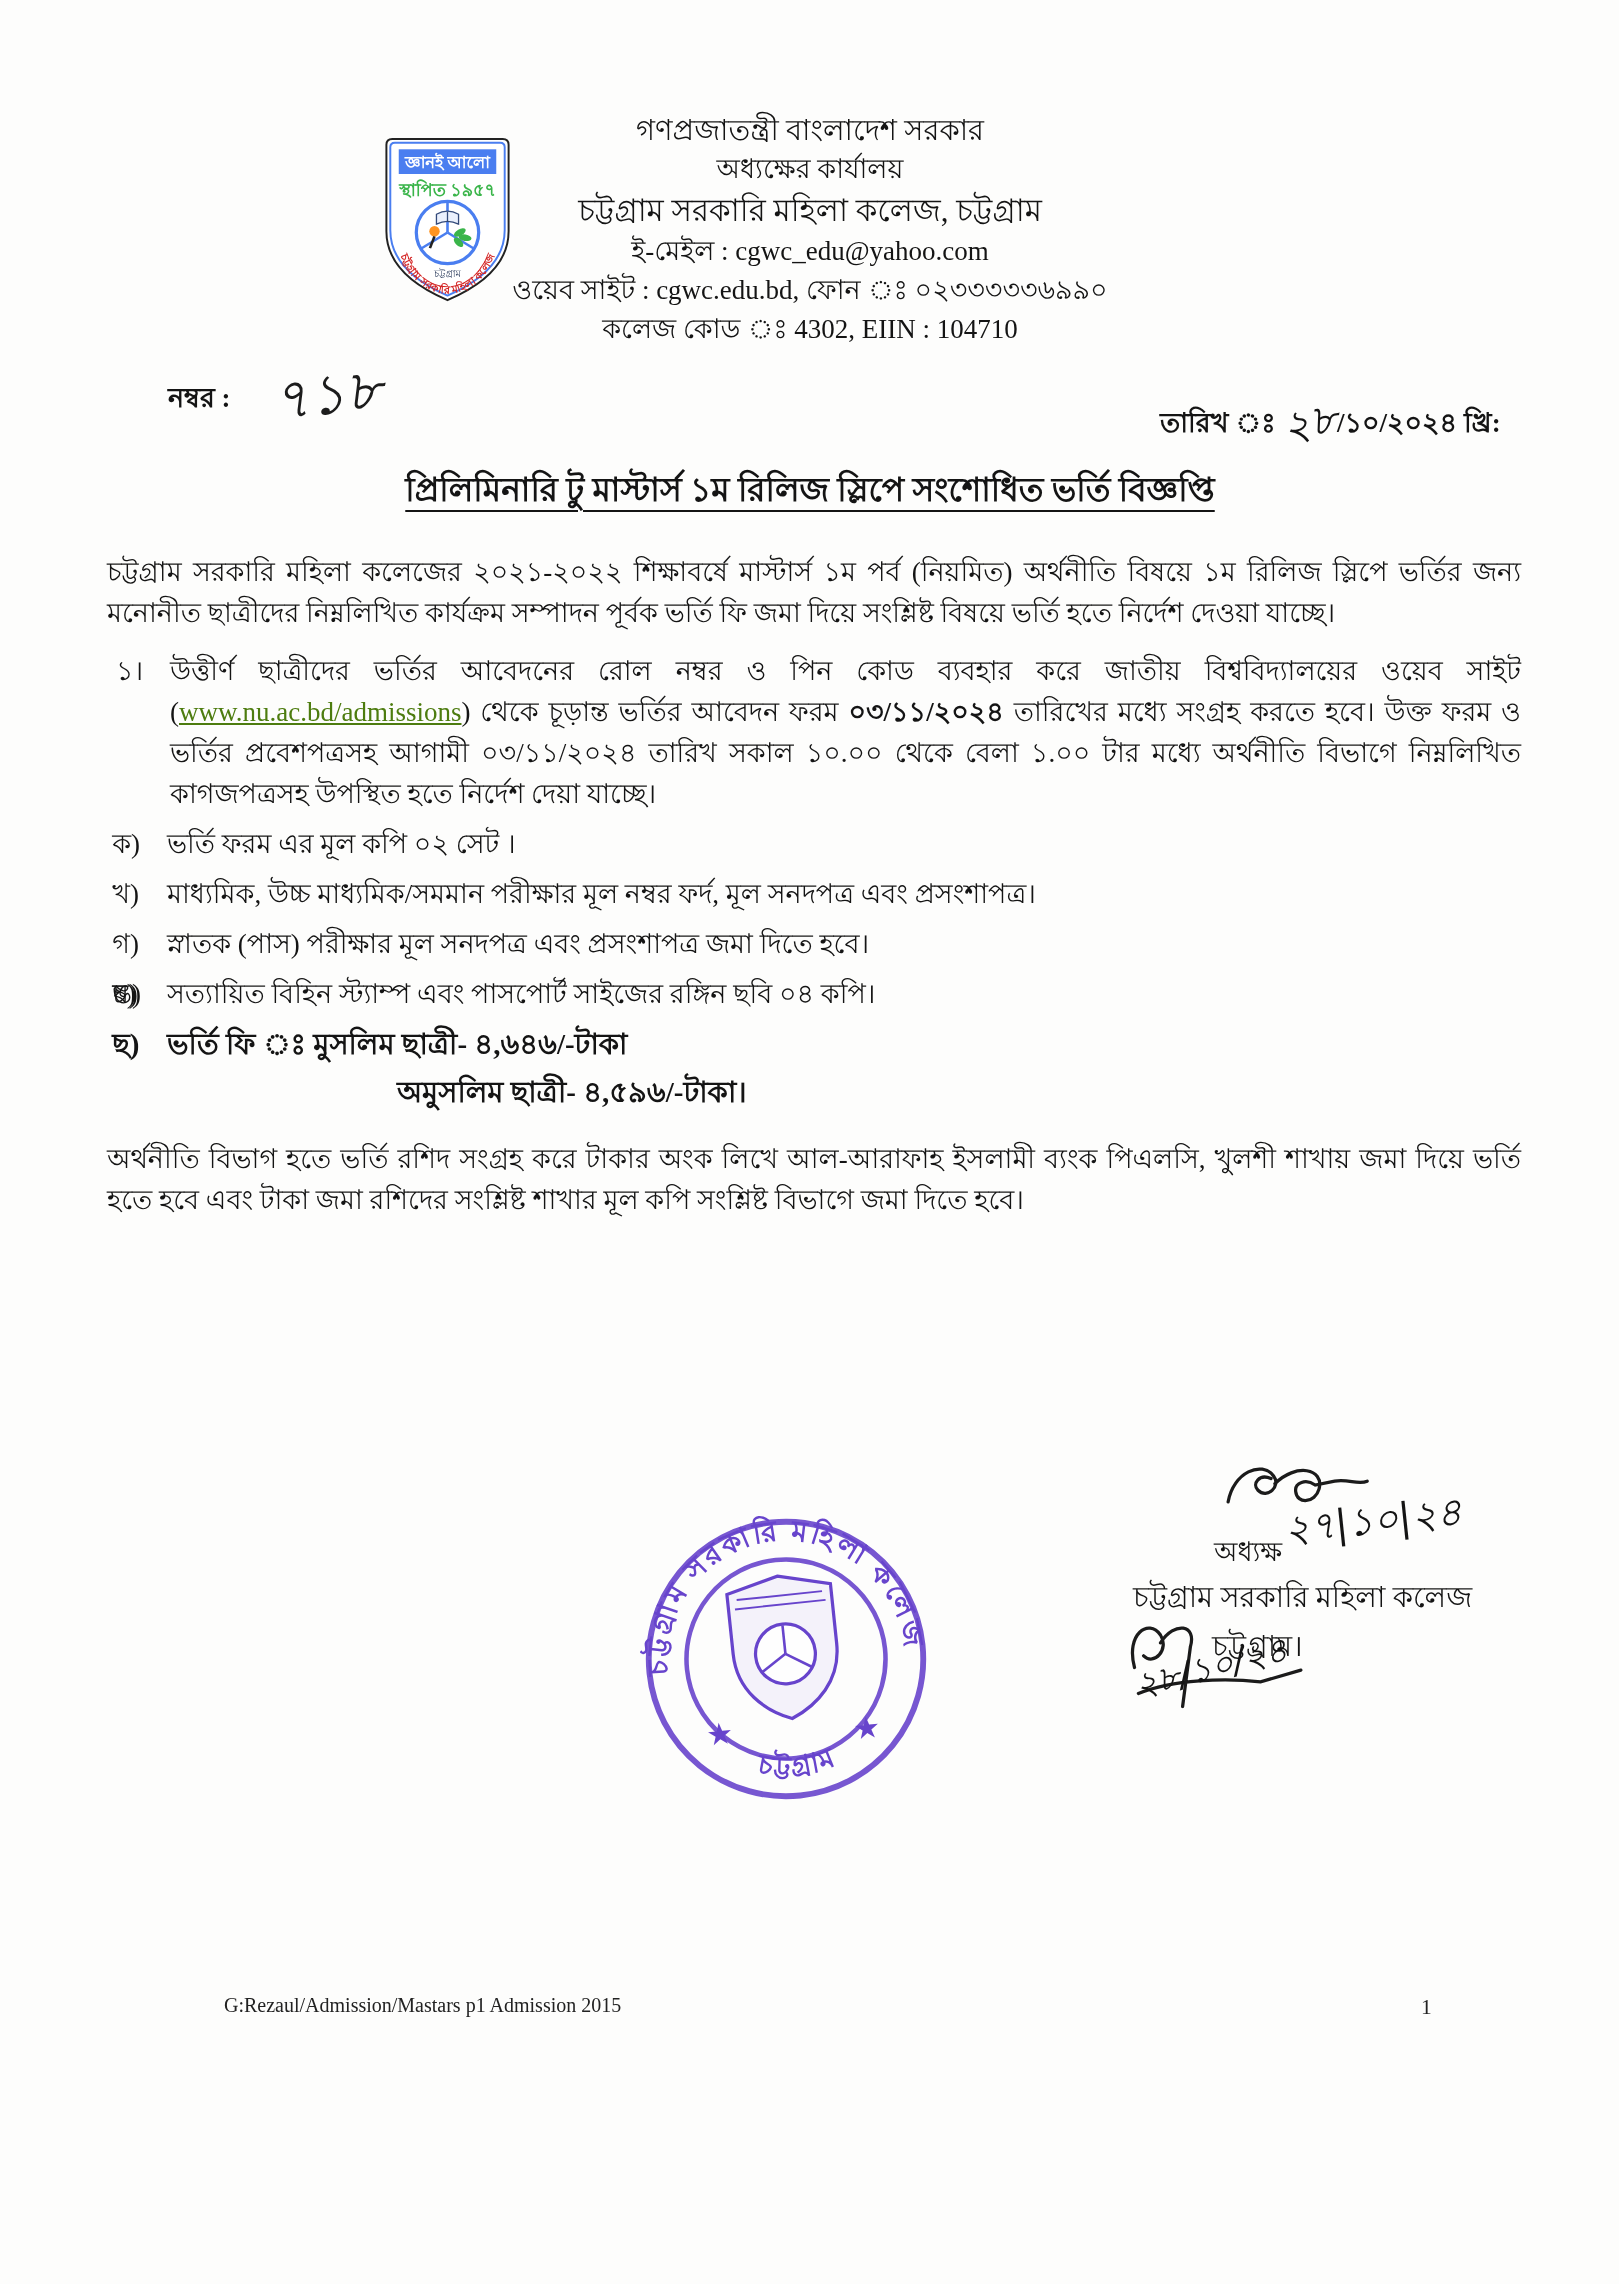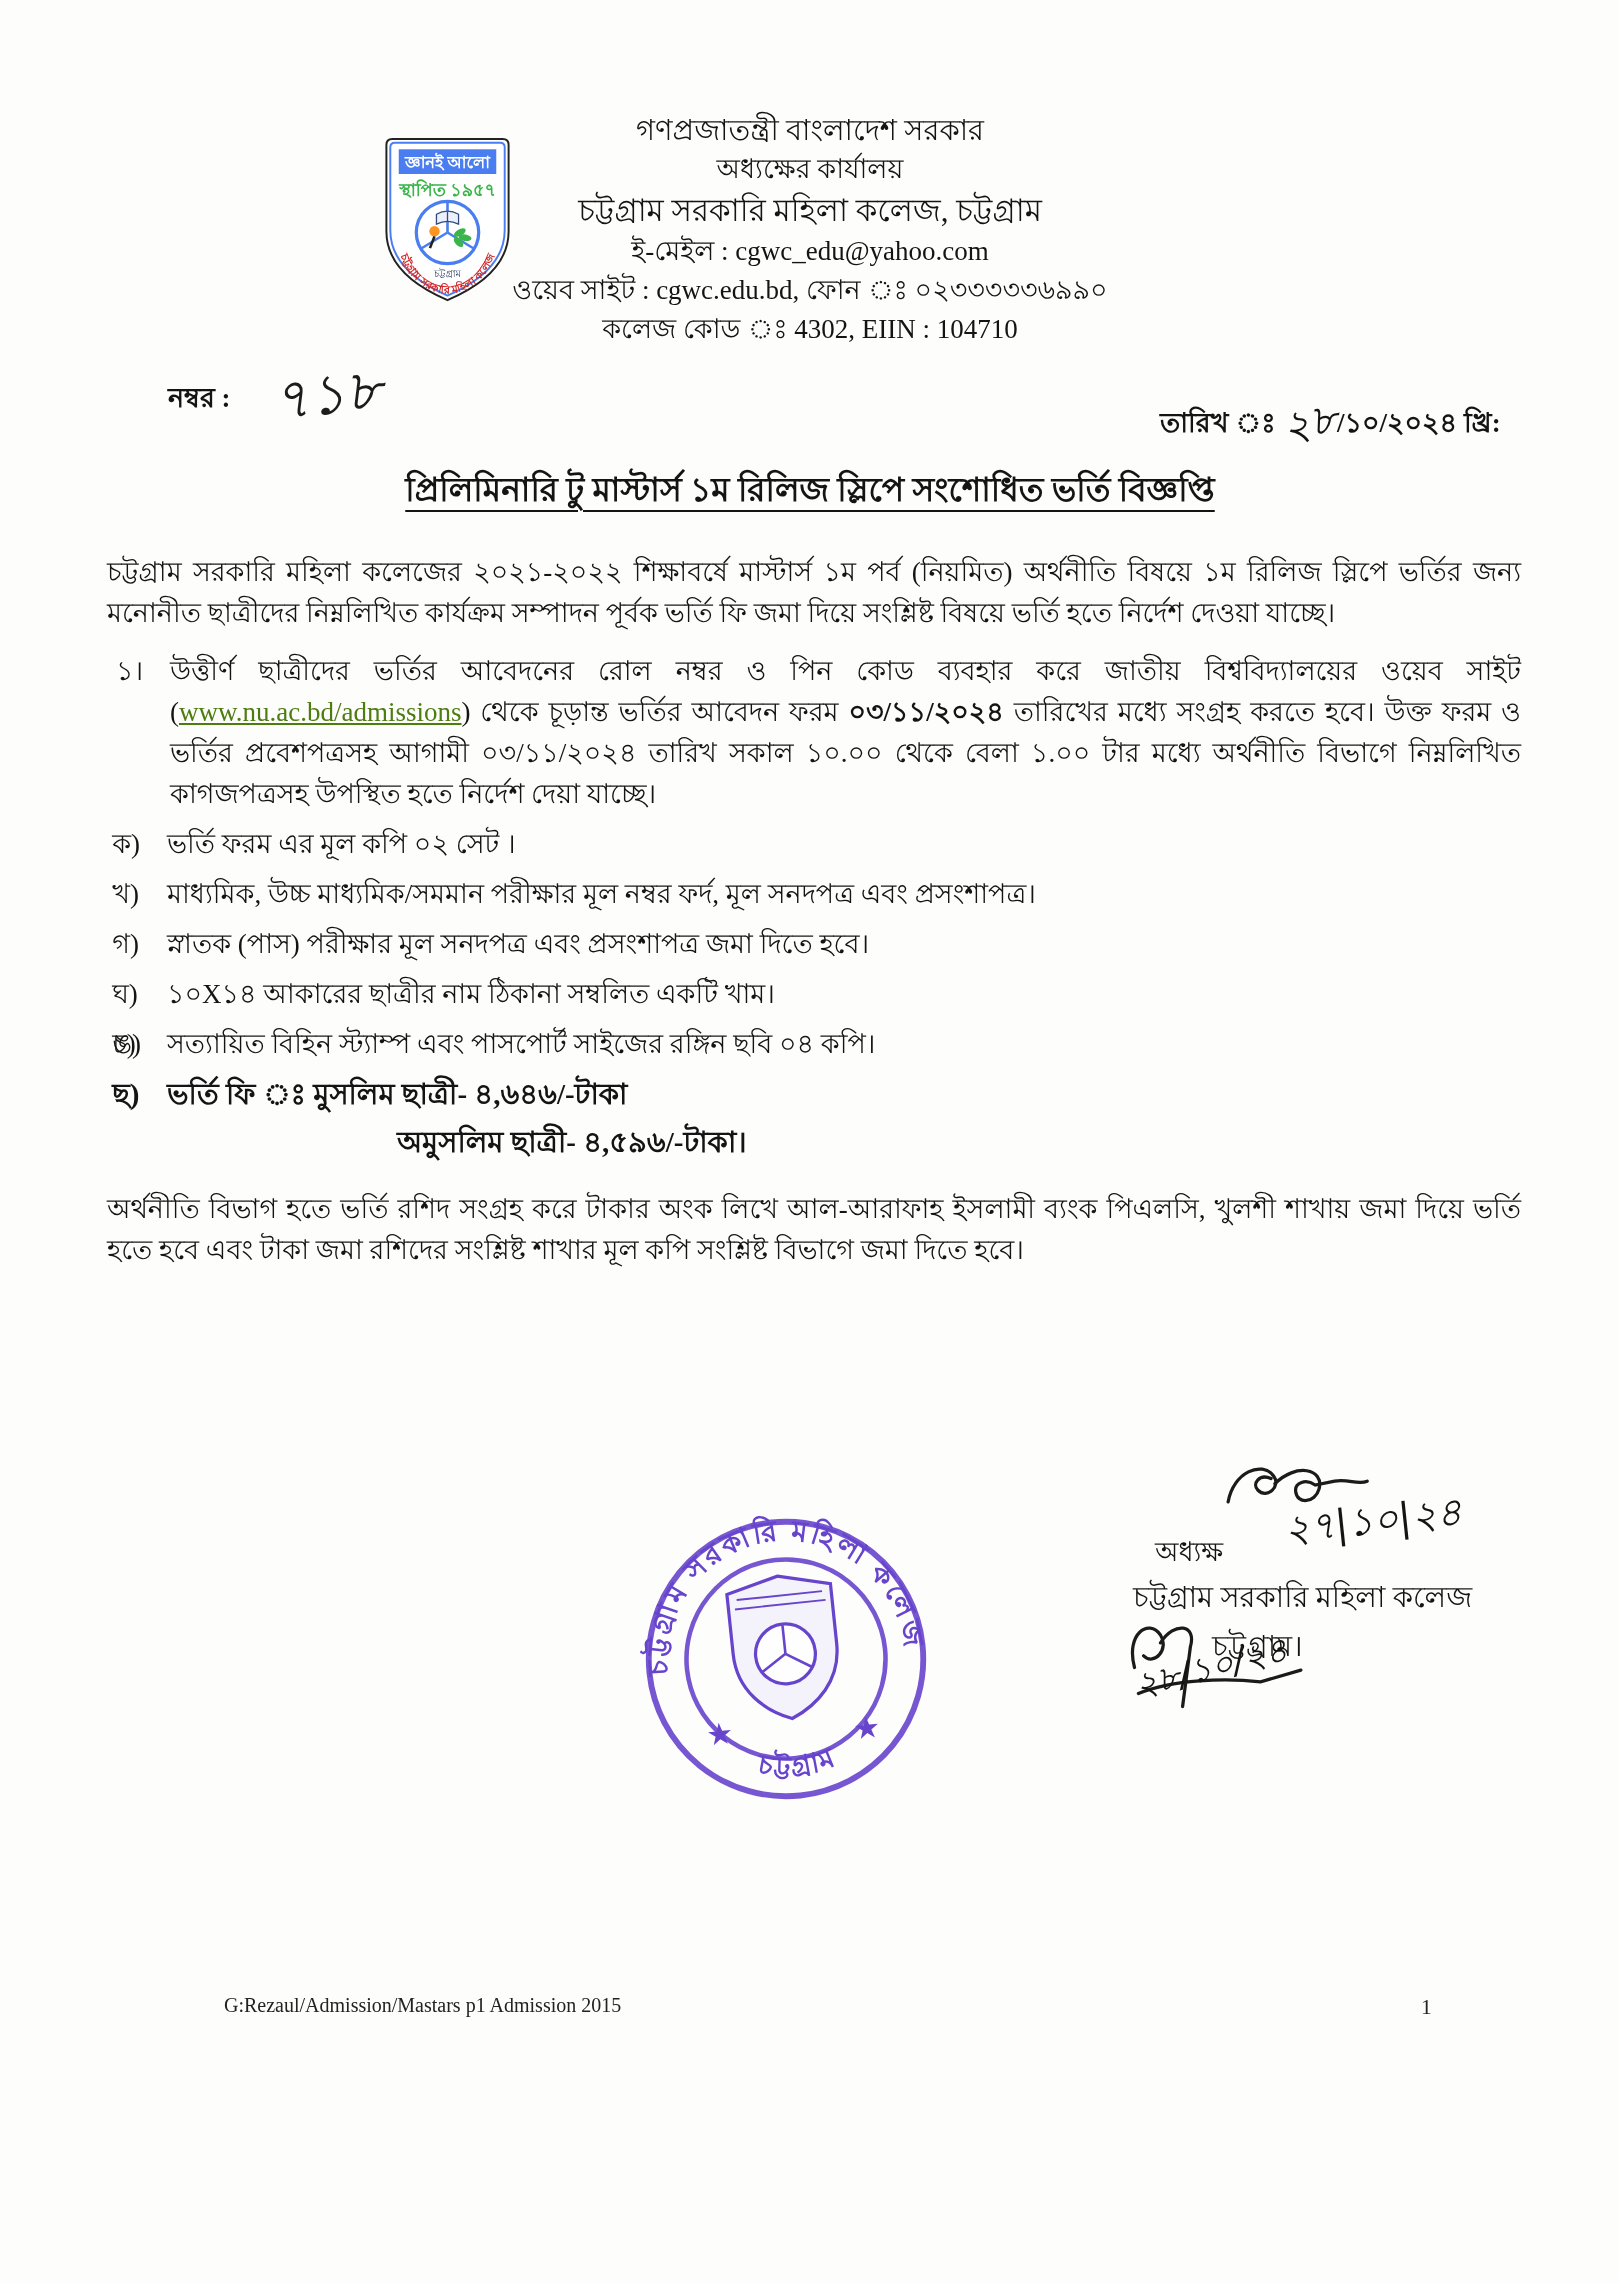--- a/index.html
+++ b/index.html
@@ -57,21 +57,21 @@
   
   .seal { position:absolute; left:639px; top:1512px; width:294px; height:294px; transform:rotate(-6deg); opacity:.92; }
 
   
   .sig1 { position:absolute; left:1219px; top:1451px; width:169px; height:72px; }
   .sig-date1 {
     position:absolute; left:1284px; top:1490px;
     font-family:"DejaVu Sans",sans-serif; font-style:italic;
     font-size:39px; transform:rotate(-6deg); white-space:nowrap;
   }
-  .principal-role { position:absolute; left:1155px; top:1531px; font-size:27px; }
+  .principal-role { position:absolute; left:1214px; top:1531px; font-size:27px; }
   .principal-org  { position:absolute; left:1133px; top:1574px; font-size:29px; white-space:nowrap; }
   .principal-city { position:absolute; left:1212px; top:1623px; font-size:29px; }
   .sig2 { position:absolute; left:1115px; top:1596px; width:195px; height:130px; }
   .sig-date2 {
     position:absolute; left:1134px; top:1641px;
     font-family:"DejaVu Sans",sans-serif; font-style:italic;
     font-size:34px; transform:rotate(-14deg); white-space:nowrap;
   }
 
   
@@ -148,21 +148,20 @@
     <div class="list-item">
       <span class="marker">খ)</span>
       <span>মাধ্যমিক, উচ্চ মাধ্যমিক/সমমান পরীক্ষার মূল নম্বর ফর্দ, মূল সনদপত্র এবং প্রসংশাপত্র।</span>
     </div>
     <div class="list-item">
       <span class="marker">গ)</span>
       <span>স্নাতক (পাস) পরীক্ষার মূল সনদপত্র এবং প্রসংশাপত্র জমা দিতে হবে।</span>
     </div>
     <div class="list-item">
       <span class="marker">ঘ)</span>
-      <span>১০X১৪  আকারের ছাত্রীর নাম ঠিকানা সম্বলিত একটি খাম।</span>
     </div>
     <div class="list-item">
       <span class="marker">ঙ)</span>
     </div>
     <div class="list-item">
       <span class="marker">চ)</span>
       <span>সত্যায়িত বিহিন স্ট্যাম্প এবং পাসপোর্ট  সাইজের রঙ্গিন ছবি ০৪ কপি।</span>
     </div>
 
     <div class="list-item fee-line">

